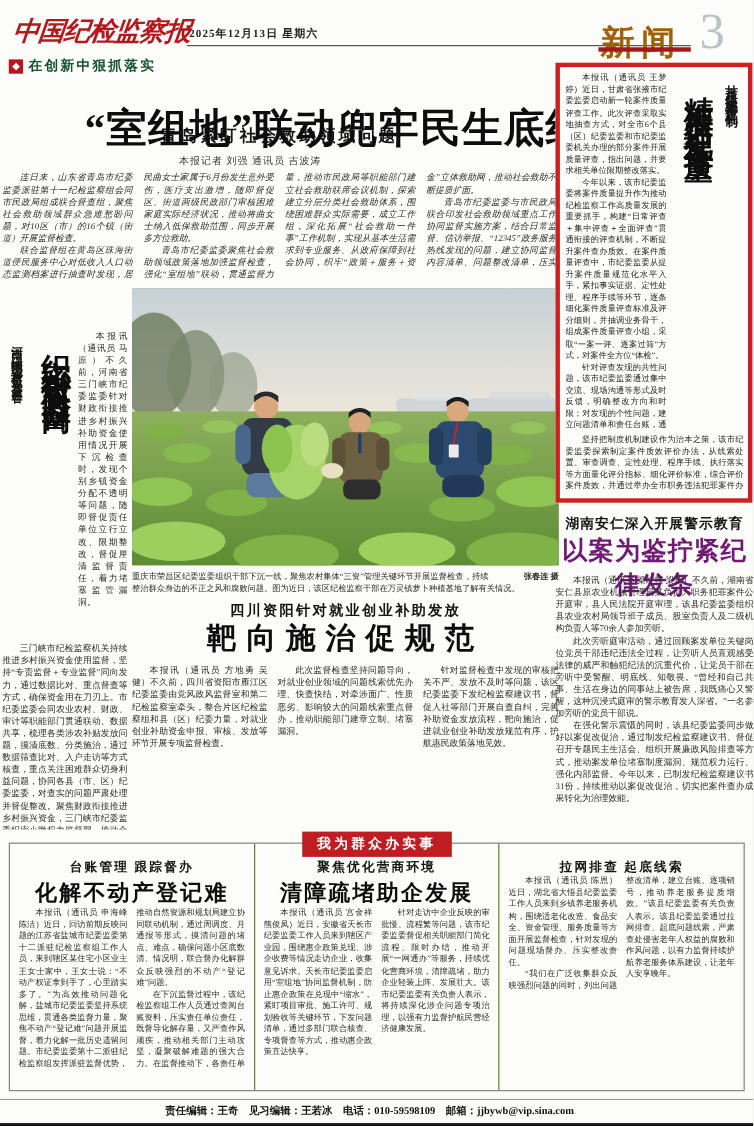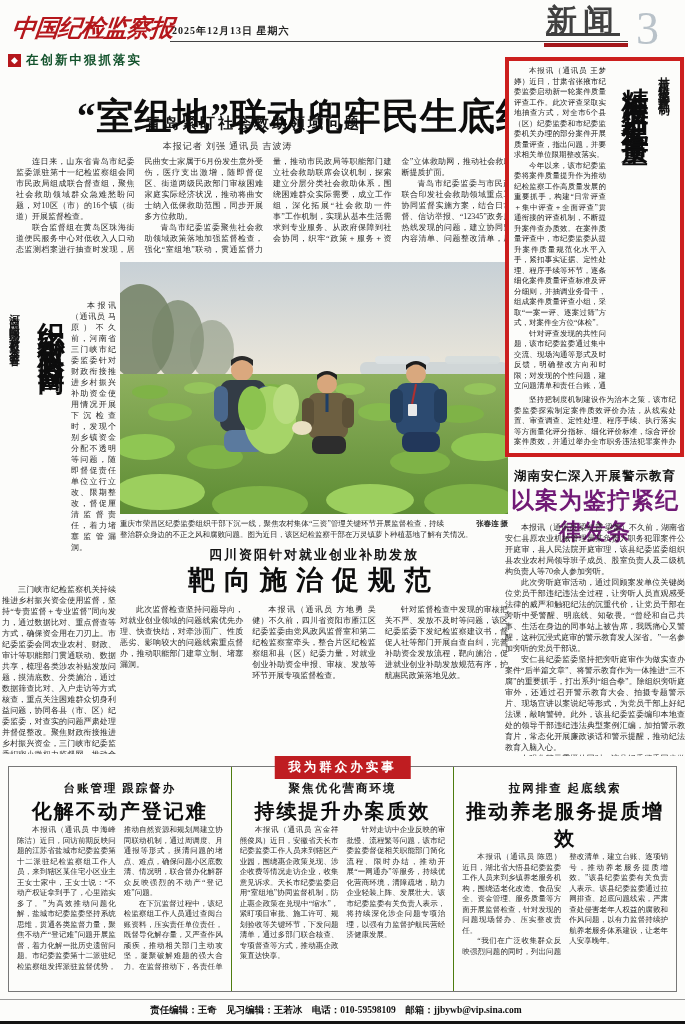--- a/index.html
+++ b/index.html
@@ -10,36 +10,36 @@
     font-family:"Liberation Serif","DejaVu Serif",serif; color:#1c1c1c;
   }
   
   .logo {
     position:absolute; left:12px; top:12px; width:160px;
     font-size:24px; font-weight:900; color:#b5171c;
     font-style:italic; transform:skewX(-6deg); letter-spacing:-1px; white-space:nowrap;
   }
   .date-line { position:absolute; left:172px; top:24px; font-size:10px; font-weight:bold; color:#222; letter-spacing:1px; }
   .head-rule { position:absolute; left:170px; top:41px; width:458px; height:1px; background:#444; }
-  .section-title { position:absolute; left:546px; top:0; font-size:31px; letter-spacing:6px; color:#404040; font-weight:600;text-decoration:underline; }
+  .section-title { position:absolute; left:546px; top:18px; font-size:31px; letter-spacing:6px; color:#a16207; font-weight:600; }
   .section-underline { position:absolute; left:544px; top:43px; width:84px; height:4px; background:#a4181b; }
   .page-number { position:absolute; left:636px; top:2px; font-size:46px; color:#b9c2c9; font-weight:500; }
   
   .banner { position:absolute; left:8px; top:52px; display:flex; align-items:center; gap:5px; }
   .banner-icon { width:13px; height:13px; background:#b5171c; color:#fff; font-size:9px; line-height:13px; text-align:center; }
   .banner-label { font-size:12.5px; font-weight:bold; color:#14532d; letter-spacing:2px; }
   
   .body-text { font-size:8px; line-height:11px; text-align:justify; color:#2a2a2a; overflow:hidden; }
   .body-text p { text-indent:2em; }
   .kicker-c { text-align:center; font-weight:bold; color:#141414; }
   
   .lead-kicker { position:absolute; left:0; top:74px; width:508px; font-size:15px; letter-spacing:3px;margin-top:40px; }
   .lead-headline { position:absolute; left:0; top:92px; width:611px; text-align:center; font-size:37px; font-weight:900; letter-spacing:1px; color:#0d0d0d; }
   .lead-byline { position:absolute; left:0; top:140px; width:455px; text-align:center; font-size:9px; color:#333; letter-spacing:1px; }
-  .lead-body { position:absolute; left:16px; top:156px; width:504px; height:102px; column-count:4; column-gap:10px; }
+  .lead-body { position:absolute; left:2px; top:156px; width:504px; height:102px; column-count:4; column-gap:10px;font-style:italic; }
   
   .left-article { position:absolute; left:2px; top:300px; width:114px; height:456px; }
   .la-top { display:flex; height:280px; }
   .vert { writing-mode:vertical-rl; text-orientation:upright; }
   .la-kicker { width:19px; font-size:10.5px; font-weight:bold; letter-spacing:3px; padding-top:6px; color:#141414; }
   .la-headline { width:46px; font-size:27px; font-weight:900; letter-spacing:6px; color:#0d0d0d; margin:0 2px; }
   .la-side { flex:1; height:280px; }
   .la-bottom { margin-top:4px; height:170px; }
   
   .photo { position:absolute; left:120px; top:262px; width:388px; height:252px; background:#9db58c; }
@@ -201,22 +201,22 @@
     </svg>
   </div>
   <div class="caption">
     <span class="credit">张春连 摄</span>
     <span>重庆市荣昌区纪委监委组织干部下沉一线，聚焦农村集体“三资”管理关键环节开展监督检查，持续整治群众身边的不正之风和腐败问题。图为近日，该区纪检监察干部在万灵镇萝卜种植基地了解有关情况。</span>
   </div>
 
   <div class="center-kicker kicker-c">四川资阳针对就业创业补助发放</div>
   <div class="center-headline">靶向施治促规范</div>
   <div class="center-body body-text">
+    <p>本报讯（通讯员 方地勇 吴健）不久前，四川省资阳市雁江区纪委监委由党风政风监督室和第二纪检监察室牵头，整合片区纪检监察组和县（区）纪委力量，对就业创业补助资金申报、审核、发放等环节开展专项监督检查。</p>
     <p>此次监督检查坚持问题导向，对就业创业领域的问题线索优先办理、快查快结，对牵涉面广、性质恶劣、影响较大的问题线索重点督办，推动职能部门建章立制、堵塞漏洞。</p>
-    <p>本报讯（通讯员 方地勇 吴健）不久前，四川省资阳市雁江区纪委监委由党风政风监督室和第二纪检监察室牵头，整合片区纪检监察组和县（区）纪委力量，对就业创业补助资金申报、审核、发放等环节开展专项监督检查。</p>
     <p>针对监督检查中发现的审核把关不严、发放不及时等问题，该区纪委监委下发纪检监察建议书，督促人社等部门开展自查自纠，完善补助资金发放流程，靶向施治，促进就业创业补助发放规范有序，护航惠民政策落地见效。</p>
   </div>
 
   <div class="red-box">
     <div class="rb-row">
       <div class="rb-body">
         <p>本报讯（通讯员 王梦婷）近日，甘肃省张掖市纪委监委启动新一轮案件质量评查工作。此次评查采取实地抽查方式，对全市6个县（区）纪委监委和市纪委监委机关办理的部分案件开展质量评查，指出问题，并要求相关单位限期整改落实。</p>
         <p>今年以来，该市纪委监委将案件质量提升作为推动纪检监察工作高质量发展的重要抓手，构建“日常评查＋集中评查＋全面评查”贯通衔接的评查机制，不断提升案件查办质效。在案件质量评查中，市纪委监委从提升案件质量规范化水平入手，紧扣事实证据、定性处理、程序手续等环节，逐条细化案件质量评查标准及评分细则，并抽调业务骨干，组成案件质量评查小组，采取“一案一评、逐案过筛”方式，对案件全方位“体检”。</p>
         <p>针对评查发现的共性问题，该市纪委监委通过集中交流、现场沟通等形式及时反馈，明确整改方向和时限；对发现的个性问题，建立问题清单和责任台账，通过构建“评查—反馈—整改—回头看”闭环机制，点对点反馈、督促限期整改销号，推动问题动态清零。</p>
       </div>
@@ -226,48 +226,46 @@
     <div class="rb-foot">
       <p>坚持把制度机制建设作为治本之策，该市纪委监委探索制定案件质效评价办法，从线索处置、审查调查、定性处理、程序手续、执行落实等方面量化评分指标、细化评价标准，综合评价案件质效，并通过举办全市职务违法犯罪案件办理业务培训班、召开研讨交流会，靶向提升办案人员专业素养，持续提升办案质效。</p>
     </div>
   </div>
 
   <div class="warn-kicker kicker-c">湖南安仁深入开展警示教育</div>
   <div class="warn-headline">以案为鉴拧紧纪律发条</div>
   <div class="warn-body body-text">
     <p>本报讯（通讯员 梁红霞 梁蕾）不久前，湖南省安仁县原农业机械管理局某负责人职务犯罪案件公开庭审，县人民法院开庭审理，该县纪委监委组织县农业农村局领导班子成员、股室负责人及二级机构负责人等70余人参加旁听。</p>
     <p>此次旁听庭审活动，通过回顾案发单位关键岗位党员干部违纪违法全过程，让旁听人员直观感受法律的威严和触犯纪法的沉重代价，让党员干部在旁听中受警醒、明底线、知敬畏。“曾经和自己共事、生活在身边的同事站上被告席，我既痛心又警醒，这种沉浸式庭审的警示教育发人深省。”一名参加旁听的党员干部说。</p>
-    <p>安仁县纪委监委坚持把旁听庭审作为做实查办案件“后半篇文章”、将警示教育作为一体推进“三不腐”的重要抓手，打出系列“组合拳”。除组织旁听庭审外，还通过召开警示教育大会、拍摄专题警示片、现场宣讲以案说纪等形式，为党员干部上好纪法课，敲响警钟。此外，该县纪委监委编印本地查处的领导干部违纪违法典型案例汇编，加拍警示教育片，常态化开展廉政谈话和警示提醒，推动纪法教育入脑入心。</p>
     <p>在强化警示震慑的同时，该县纪委监委同步做好以案促改促治，通过制发纪检监察建议书、督促召开专题民主生活会、组织开展廉政风险排查等方式，推动案发单位堵塞制度漏洞、规范权力运行、强化内部监督。今年以来，已制发纪检监察建议书31份，持续推动以案促改促治，切实把案件查办成果转化为治理效能。</p>
   </div>
 
   <div class="bottom-box">
     <div class="bottom-tab">我为群众办实事</div>
 
     <div class="b-col">
       <div class="b-kicker kicker-c">台账管理  跟踪督办</div>
       <div class="b-headline">化解不动产登记难</div>
       <div class="b-body body-text">
         <p>本报讯（通讯员 申海峰 陈洁）近日，回访前期反映问题的江苏省盐城市纪委监委第十二派驻纪检监察组工作人员，来到辖区某住宅小区业主王女士家中，王女士说：“不动产权证拿到手了，心里踏实多了。”为高效推动问题化解，盐城市纪委监委坚持系统思维，贯通各类监督力量，聚焦不动产“登记难”问题开展监督，着力化解一批历史遗留问题。市纪委监委第十二派驻纪检监察组发挥派驻监督优势，推动自然资源和规划局建立协同联动机制，通过周调度、月通报等形式，摸清问题的堵点、难点，确保问题小区底数清、情况明，联合督办化解群众反映强烈的不动产“登记难”问题。</p>
         <p>在下沉监督过程中，该纪检监察组工作人员通过查阅台账资料，压实责任单位责任，既督导化解存量，又严查作风顽疾，推动相关部门主动攻坚，凝聚破解难题的强大合力。在监督推动下，各责任单位对堵点难题实行“一案一策”分类处置。今年以来，在该市纪检监察机关的监督推动下，该市20余个不动产“登记难”项目问题得到化解。此外，该市纪委监委督促相关部门建立长效机制，推动从源头上堵塞漏洞、防范风险，切实筑牢群众安居乐业的制度基础，着力转作风、优服务。</p>
       </div>
     </div>
 
     <div class="b-col">
       <div class="b-kicker kicker-c">聚焦优化营商环境</div>
-      <div class="b-headline">持续提升办案质效</div>
+      <div class="b-headline">清障疏堵助企发展</div>
       <div class="b-body body-text">
         <p>本报讯（通讯员 宫金祥 熊俊凤）近日，安徽省天长市纪委监委工作人员来到辖区产业园，围绕惠企政策兑现、涉企收费等情况走访企业，收集意见诉求。天长市纪委监委启用“室组地”协同监督机制，防止惠企政策在兑现中“缩水”，紧盯项目审批、施工许可、规划验收等关键环节，下发问题清单，通过多部门联合核查、专项督查等方式，推动惠企政策直达快享。</p>
         <p>针对走访中企业反映的审批慢、流程繁等问题，该市纪委监委督促相关职能部门简化流程、限时办结，推动开展“一网通办”等服务，持续优化营商环境，清障疏堵，助力企业轻装上阵、发展壮大。该市纪委监委有关负责人表示，将持续深化涉企问题专项治理，以强有力监督护航民营经济健康发展。</p>
       </div>
     </div>
 
     <div class="b-col">
       <div class="b-kicker kicker-c">拉网排查  起底线索</div>
-      <div class="b-headline">推动养老服务提质增效</div>
       <div class="b-body body-text">
         <p>本报讯（通讯员 陈恩）近日，湖北省大悟县纪委监委工作人员来到乡镇养老服务机构，围绕适老化改造、食品安全、资金管理、服务质量等方面开展监督检查，针对发现的问题现场督办、压实整改责任。</p>
         <p>“我们在广泛收集群众反映强烈问题的同时，列出问题整改清单，建立台账、逐项销号，推动养老服务提质增效。”该县纪委监委有关负责人表示。该县纪委监委通过拉网排查、起底问题线索，严肃查处侵害老年人权益的腐败和作风问题，以有力监督持续护航养老服务体系建设，让老年人安享晚年。</p>
       </div>
     </div>
   </div>
 
   <div class="foot-rule"></div>
   <div class="footer-line">责任编辑：王奇　见习编辑：王若冰　电话：010-59598109　邮箱：jjbywb@vip.sina.com</div>
   <div class="bottom-edge"></div>

